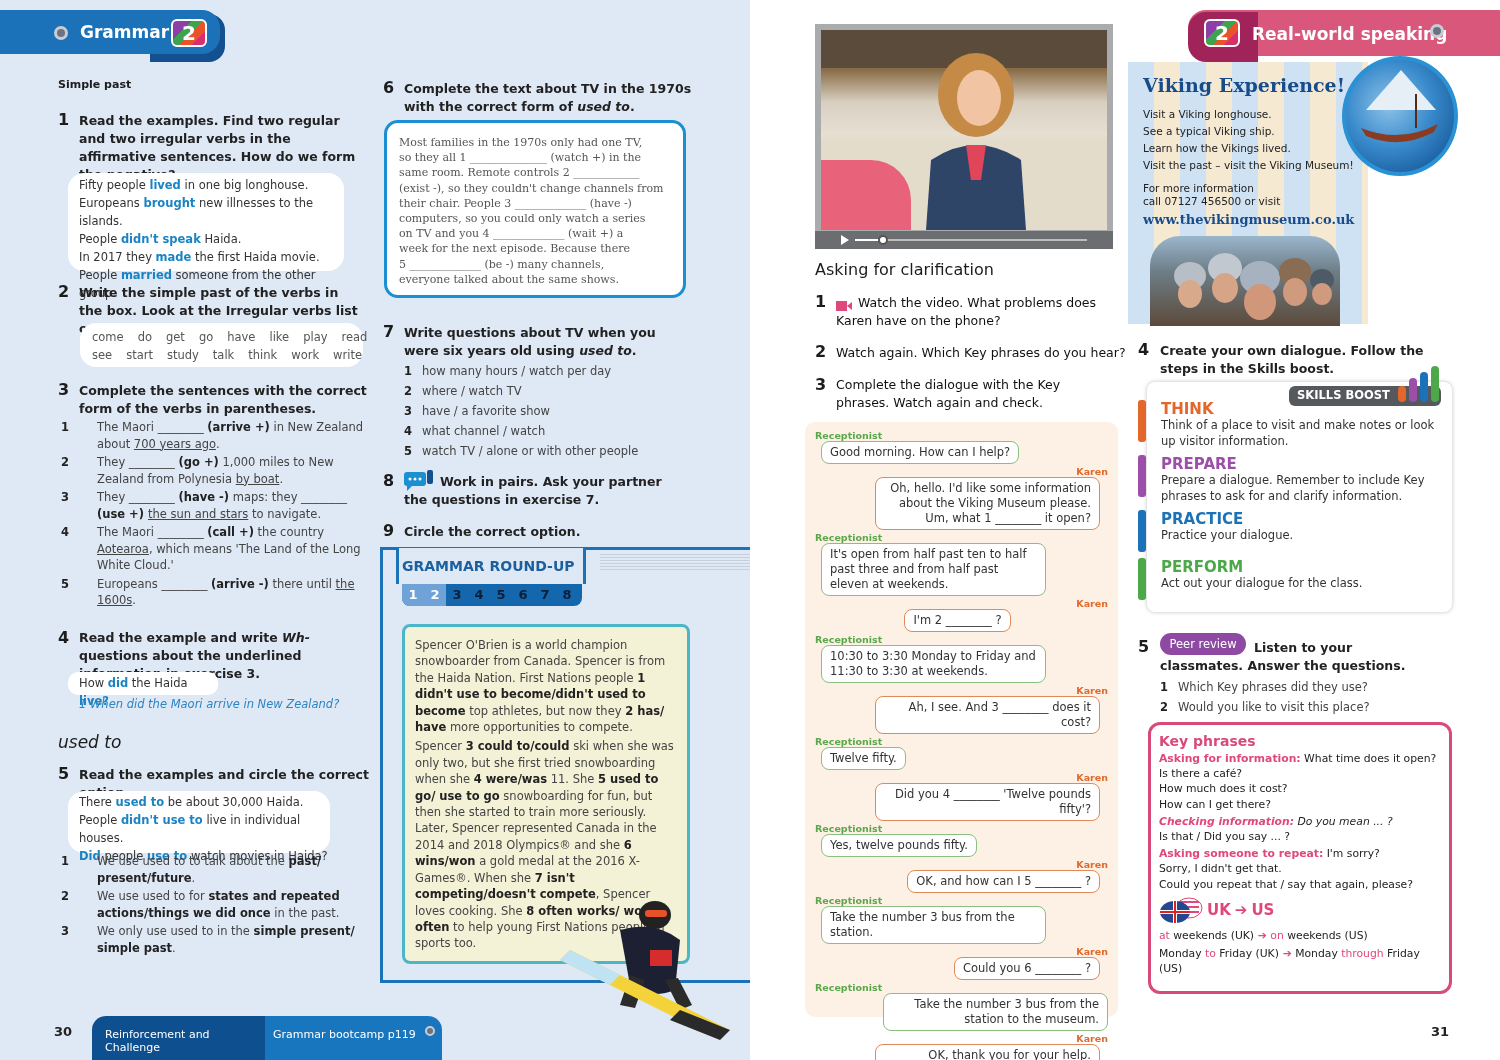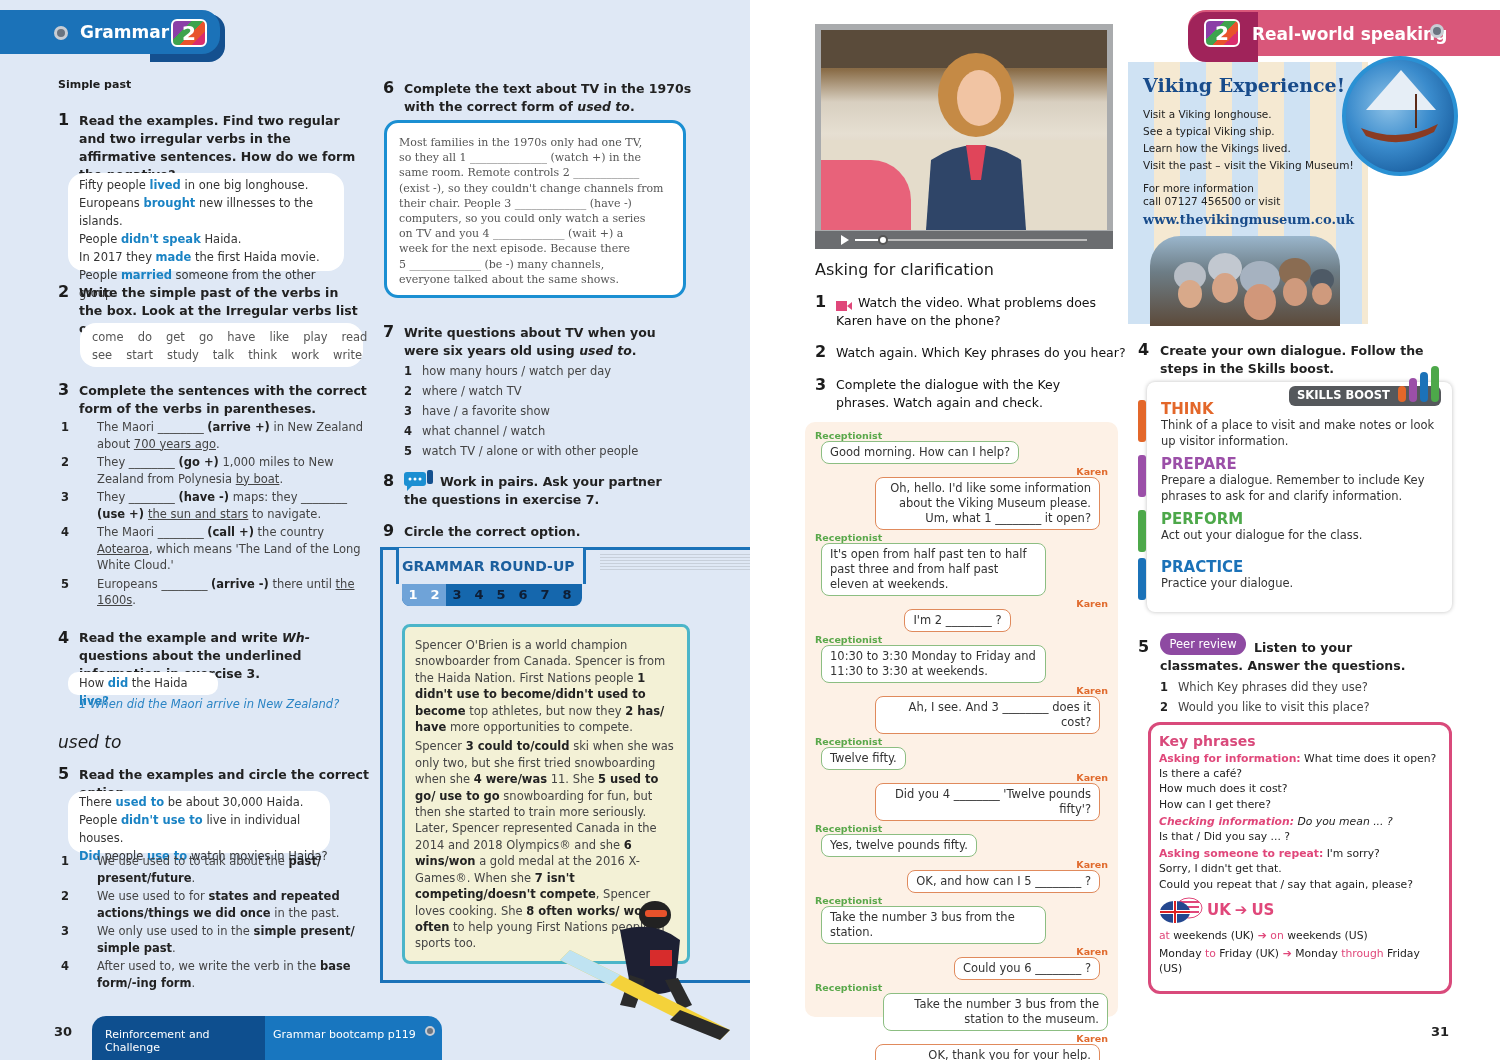--- a/index.html
+++ b/index.html
@@ -144,21 +144,20 @@
 <div class="abs ex-text" style="left:79px;top:766px;width:300px;">Read the examples and circle the correct option.</div>
 <div class="abs white-box" style="left:68px;top:791px;width:262px;height:62px;padding:2px 0 0 11px;" id="ex5-box">
     <div class="body"><span>There </span><span class="hl">used to</span><span> be about 30,000 Haida.</span></div>
     <div class="body"><span>People </span><span class="hl">didn't use to</span><span> live in individual houses.</span></div>
     <div class="body"><span></span><span class="hl">Did</span><span> people </span><span class="hl">use to</span><span> watch movies in Haida?</span></div>
   </div>
 <div class="abs" style="left:79px;top:853px;width:285px;" id="ex5-items">
     <div class="list-row" style="margin-bottom: 2px; padding-left: 18px; text-indent: -18px;"><b class="n">1</b><span>We use used to to talk about the </span><span class="bold">past/ present/future</span><span>.</span></div>
     <div class="list-row" style="margin-bottom: 2px; padding-left: 18px; text-indent: -18px;"><b class="n">2</b><span>We use used to for </span><span class="bold">states and repeated actions/things we did once</span><span> in the past.</span></div>
     <div class="list-row" style="margin-bottom: 2px; padding-left: 18px; text-indent: -18px;"><b class="n">3</b><span>We only use used to in the </span><span class="bold">simple present/ simple past</span><span>.</span></div>
-    <div class="list-row" style="margin-bottom: 2px; padding-left: 18px; text-indent: -18px;"><b class="n">4</b><span>After used to, we write the verb in the </span><span class="bold">base form/-ing form</span><span>.</span></div>
   </div>
 
 <div class="abs ex-num" style="left:383px;top:78px;">6</div>
 <div class="abs ex-text" style="left:404px;top:80px;width:290px;">
   <span>Complete the text about TV in the 1970s with the correct form of </span><span class="ital">used to</span><span>.</span>
 </div>
 <div class="abs tv-box" id="tv-box">
     <div>Most families in the 1970s only had one TV,</div>
     <div>so they all 1 ______________ (watch +) in the</div>
     <div>same room. Remote controls 2 ____________</div>
@@ -398,31 +397,31 @@
       </div>
     </div>
     <div style="display: flex; margin-bottom: 6px;">
       <div class="skill-stripe" style="background: rgb(155, 79, 168); height: 42px; margin-right: 15px;"></div>
       <div style="width: 285px;">
         <div class="skill-head" style="color: rgb(155, 79, 168);">PREPARE</div>
         <div class="skill-text">Prepare a dialogue. Remember to include Key phrases to ask for and clarify information.</div>
       </div>
     </div>
     <div style="display: flex; margin-bottom: 6px;">
+      <div class="skill-stripe" style="background: rgb(27, 114, 184); height: 42px; margin-right: 15px;"></div>
+      <div style="width: 285px;">
+        <div class="skill-head" style="color: rgb(27, 114, 184);">PRACTICE</div>
+        <div class="skill-text">Practice your dialogue.</div>
+      </div>
+    </div>
+    <div style="display: flex; margin-bottom: 6px;">
       <div class="skill-stripe" style="background: rgb(77, 168, 74); height: 42px; margin-right: 15px;"></div>
       <div style="width: 285px;">
         <div class="skill-head" style="color: rgb(77, 168, 74);">PERFORM</div>
         <div class="skill-text">Act out your dialogue for the class.</div>
-      </div>
-    </div>
-    <div style="display: flex; margin-bottom: 6px;">
-      <div class="skill-stripe" style="background: rgb(27, 114, 184); height: 42px; margin-right: 15px;"></div>
-      <div style="width: 285px;">
-        <div class="skill-head" style="color: rgb(27, 114, 184);">PRACTICE</div>
-        <div class="skill-text">Practice your dialogue.</div>
       </div>
     </div>
   </div>
 
 <div class="abs ex-num" style="left:1138px;top:637px;">5</div>
 <div class="abs peer">Peer review</div>
 <div class="abs ex-text" style="left:1160px;top:639px;width:260px;text-indent:94px;">Listen to your classmates. Answer the questions.</div>
 <div class="abs" style="left:1160px;top:677px;width:280px;" id="r5-items">
     <div class="list-row" style="line-height: 20px;"><b class="n">1</b><span>Which Key phrases did they use?</span></div>
     <div class="list-row" style="line-height: 20px;"><b class="n">2</b><span>Would you like to visit this place?</span></div>

